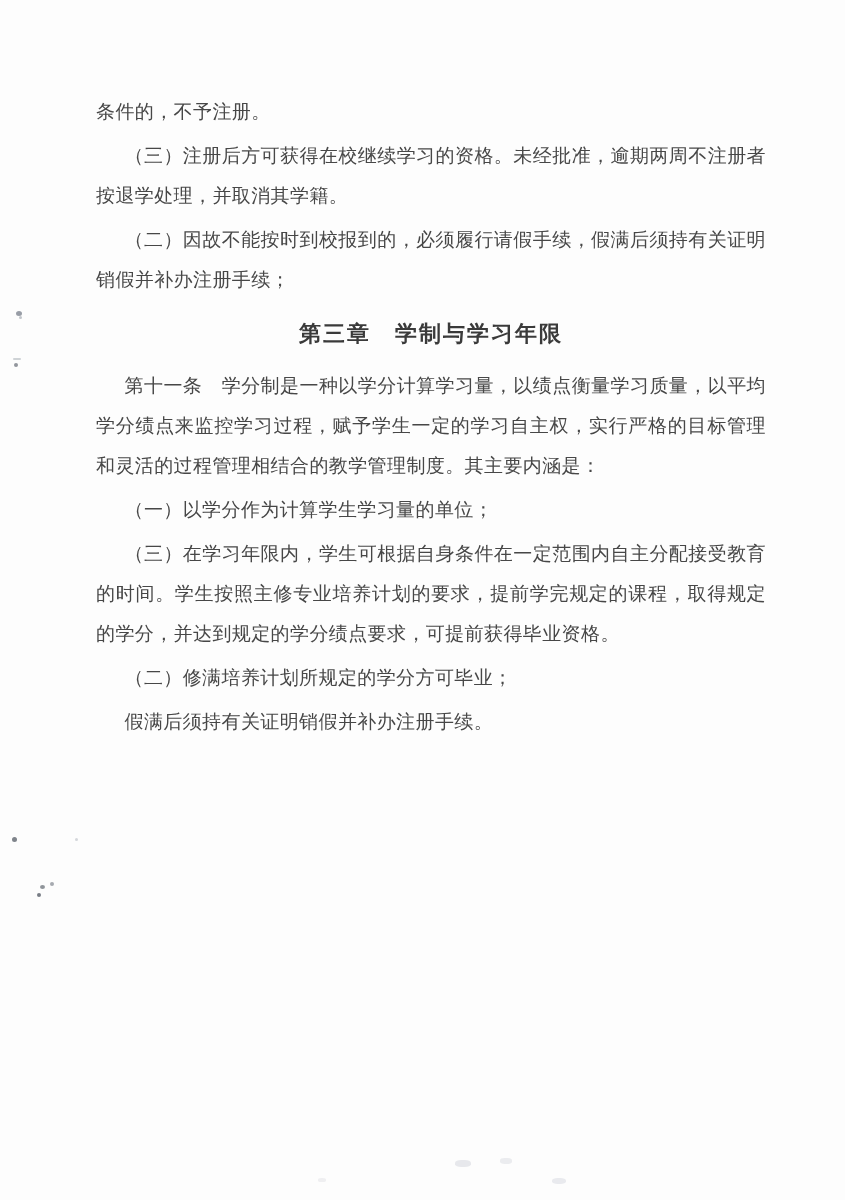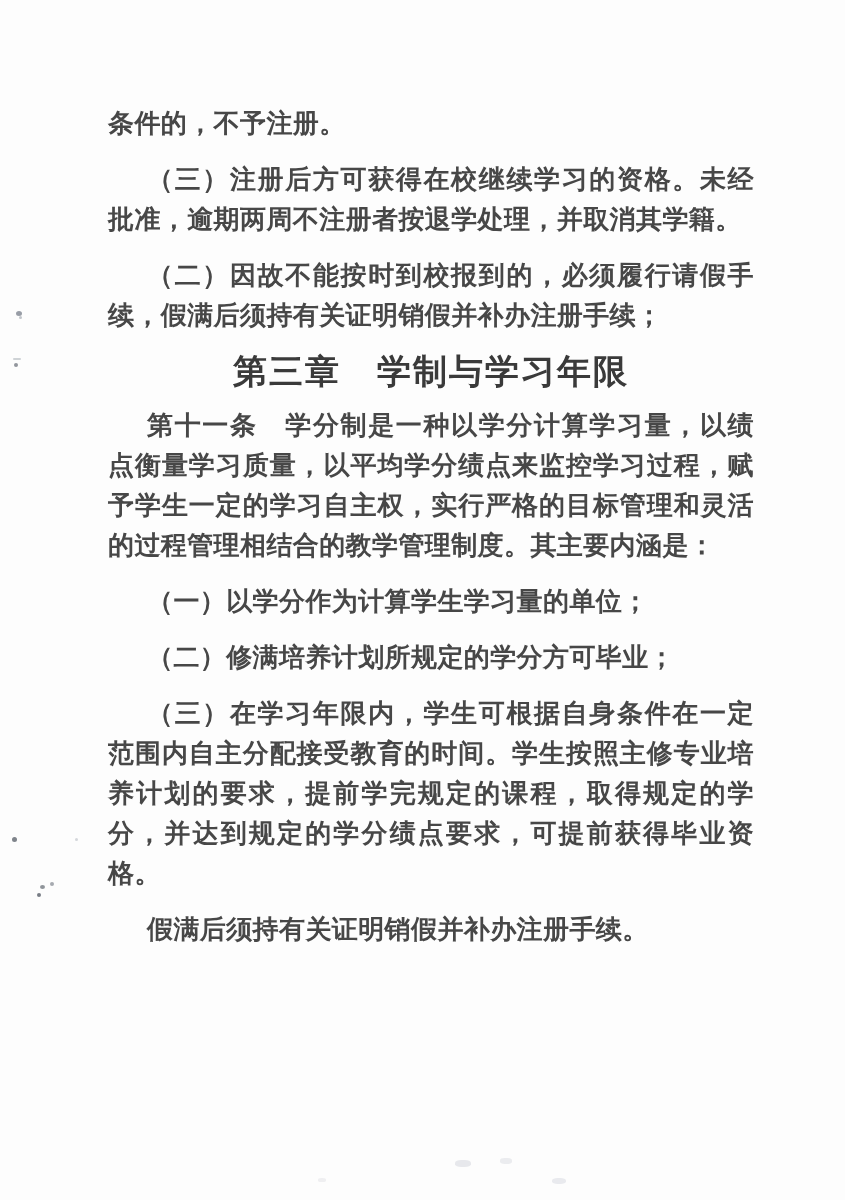--- a/index.html
+++ b/index.html
@@ -10,34 +10,33 @@
     background:#fdfdfd;
     overflow:hidden;
     font-family:"Liberation Serif","DejaVu Serif",serif;
   }
   .content {
     position:absolute;
     left:92px; top:88px;
     width:678px;
   }
   .para {
-    margin:16px;
-    font-size:26px;
+    margin:4px;
+    font-size:19px;
     line-height:40px;
     color:#474747;
     text-align:justify;
     text-align-last:left;
     letter-spacing:0.4px;
-    font-weight:bold;
   }
   .para.ind { text-indent:1.5em; }
   .chapter {
     margin:15px 0 13px 0;
     font-family:"Liberation Sans","DejaVu Sans",sans-serif;
-    font-size:34px;
+    font-size:22px;
     font-weight:700;
     line-height:38px;
     text-align:center;
     color:#3a3a3a;
     letter-spacing:2px;
   }
   
   .speck { position:absolute; border-radius:50%; }
   .s1 { left:16px; top:311px; width:6px; height:5px; background:#7e8априй; background:#7e8590; opacity:.8; }
   .s2 { left:19px; top:316px; width:3px; height:3px; background:#9aa0a8; opacity:.6; }
@@ -66,23 +65,23 @@
     <p class="para ind">（三）注册后方可获得在校继续学习的资格。未经批准，逾期两周不注册者按退学处理，并取消其学籍。</p>
 
     <p class="para ind">（二）因故不能按时到校报到的，必须履行请假手续，假满后须持有关证明销假并补办注册手续；</p>
 
     <h2 class="chapter">第三章　学制与学习年限</h2>
 
     <p class="para ind">第十一条　学分制是一种以学分计算学习量，以绩点衡量学习质量，以平均学分绩点来监控学习过程，赋予学生一定的学习自主权，实行严格的目标管理和灵活的过程管理相结合的教学管理制度。其主要内涵是：</p>
 
     <p class="para ind">（一）以学分作为计算学生学习量的单位；</p>
 
+    <p class="para ind">（三）在学习年限内，学生可根据自身条件在一定范围内自主分配接受教育的时间。学生按照主修专业培养计划的要求，提前学完规定的课程，取得规定的学分，并达到规定的学分绩点要求，可提前获得毕业资格。</p>
+
     <p class="para ind">（二）修满培养计划所规定的学分方可毕业；</p>
-
-    <p class="para ind">（三）在学习年限内，学生可根据自身条件在一定范围内自主分配接受教育的时间。学生按照主修专业培养计划的要求，提前学完规定的课程，取得规定的学分，并达到规定的学分绩点要求，可提前获得毕业资格。</p>
 
 
     <p class="para ind">假满后须持有关证明销假并补办注册手续。</p>
 
   </div>
 
   <div class="speck s1"></div>
   <div class="speck s2"></div>
   <div class="speck s3"></div>
   <div class="speck s4"></div>

